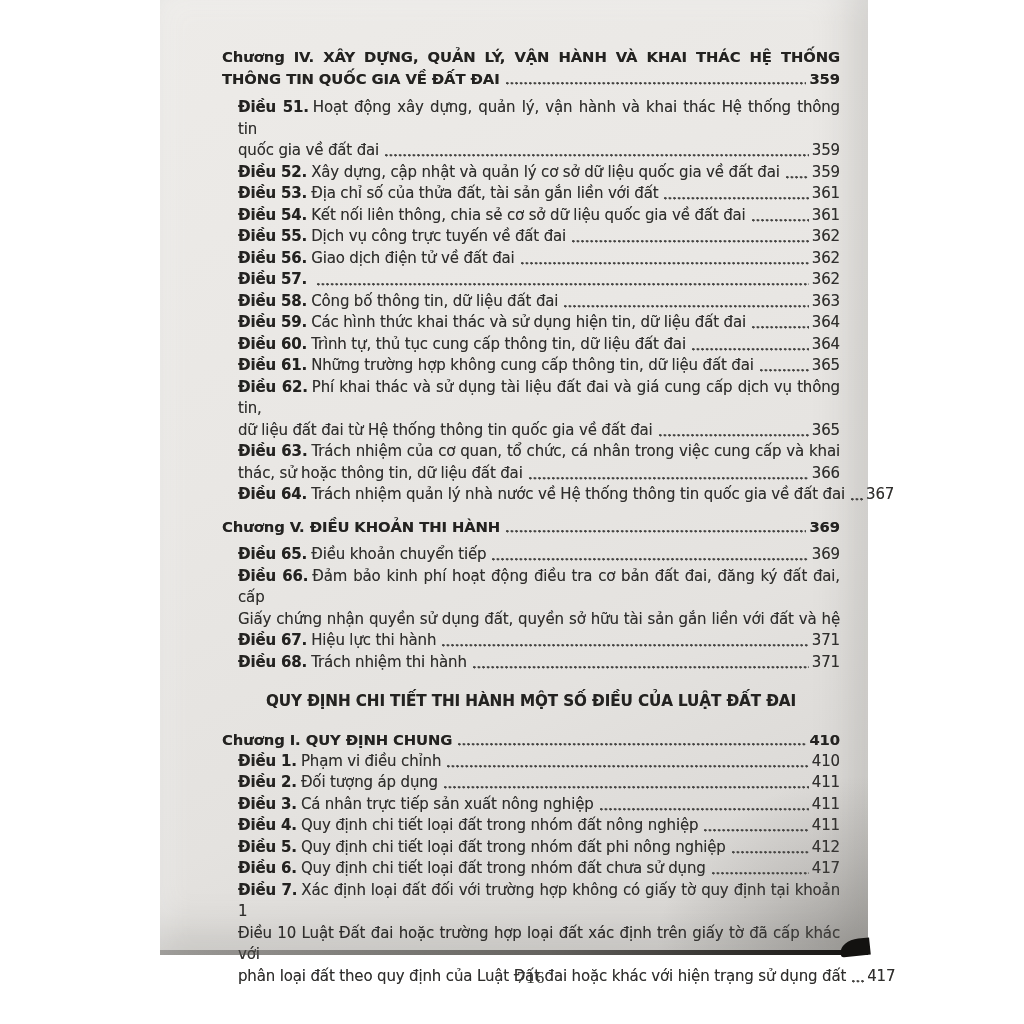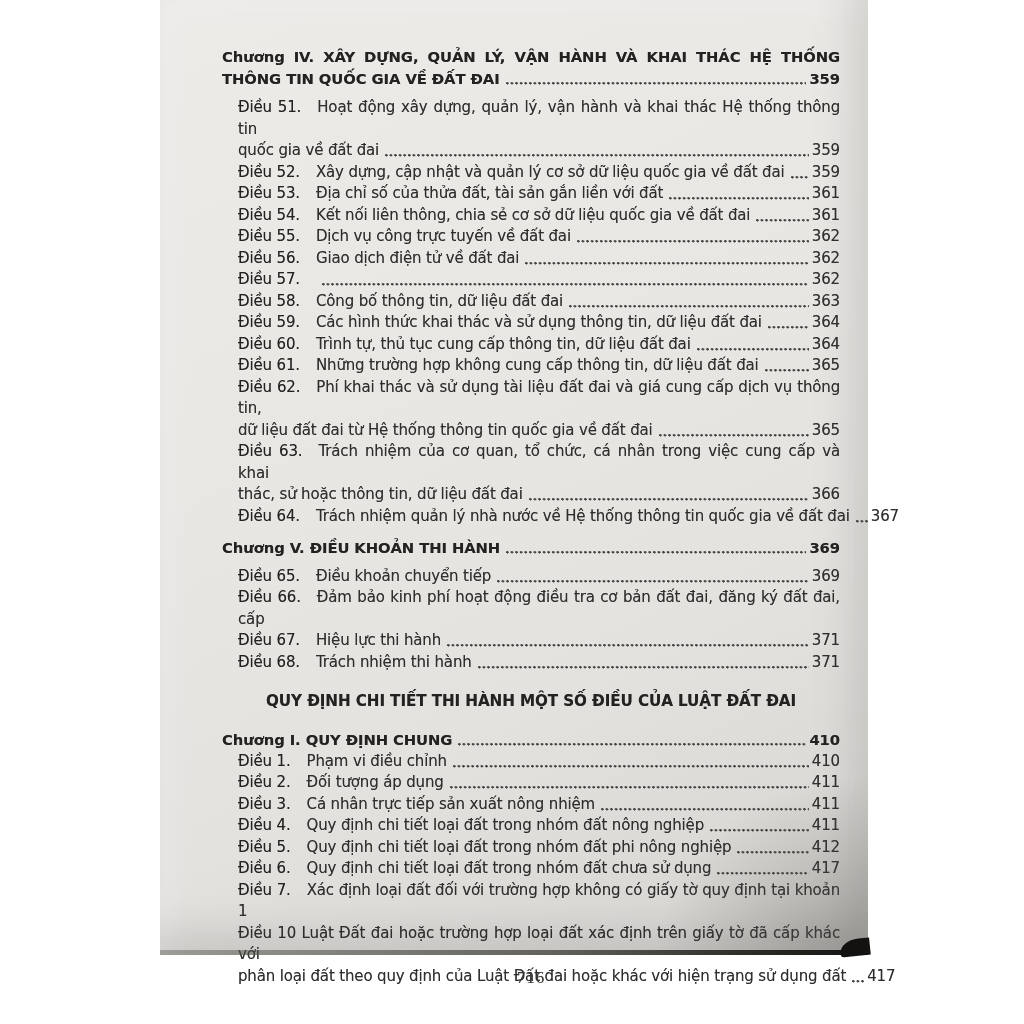--- a/index.html
+++ b/index.html
@@ -35,21 +35,21 @@
   .sec-chapter.first{margin-bottom:8px;}
   .sec-chapter.gap{margin-top:10px; margin-bottom:7px;}
   .sec-title{
     margin:17px 0 17px 0; text-align:center; font-weight:bold; color:#232220;
     font-size:15.2px; line-height:22px; letter-spacing:-0.1px;
   }
   .line{min-height:21.5px;}
   .jline{text-align:justify; text-align-last:justify;}
   .fline{display:flex; align-items:flex-end;}
   .fline .txt,.fline .lbl{white-space:nowrap;}
-  .lbl{font-weight:normal; color:#232220; margin-right:16px;}
+  .lbl{font-weight:bold; color:#232220; margin-right:4px;}
   .leader{
     flex:1 1 auto; height:3px; min-width:12px; margin:0 3px 4.5px 6px;
     background-image:radial-gradient(circle at 1.3px 1.3px, #454442 1.05px, rgba(0,0,0,0) 1.45px);
     background-size:4.6px 3px; background-repeat:repeat-x;
   }
   .pnum{white-space:nowrap;}
   .pnum.bold{font-weight:bold; color:#232220;}
 
   .footer{
     position:absolute; left:62px; right:28px; top:968px; text-align:center;
@@ -129,21 +129,21 @@
         <div class="line fline">
           <span class="lbl">Điều 58.</span>
           <span class="txt">Công bố thông tin, dữ liệu đất đai</span>
           <span class="leader"></span>
           <span class="pnum">363</span>
         </div>
       </div>
       <div class="sec-entry">
         <div class="line fline">
           <span class="lbl">Điều 59.</span>
-          <span class="txt">Các hình thức khai thác và sử dụng thông tin, dữ liệu đất đai</span>
+          <span class="txt">Các hình thức khai thác và sử dụng hiện tin, dữ liệu đất đai</span>
           <span class="leader"></span>
           <span class="pnum">364</span>
         </div>
       </div>
       <div class="sec-entry">
         <div class="line fline">
           <span class="lbl">Điều 60.</span>
           <span class="txt">Trình tự, thủ tục cung cấp thông tin, dữ liệu đất đai</span>
           <span class="leader"></span>
           <span class="pnum">364</span>
@@ -191,20 +191,21 @@
       <div class="sec-entry">
         <div class="line fline">
           <span class="lbl">Điều 65.</span>
           <span class="txt">Điều khoản chuyển tiếp</span>
           <span class="leader"></span>
           <span class="pnum">369</span>
         </div>
       </div>
       <div class="sec-entry">
         <div class="line jline"><span class="lbl">Điều 66.</span><span class="txt">Đảm bảo kinh phí hoạt động điều tra cơ bản đất đai, đăng ký đất đai, cấp</span></div>
+        <div class="line jline"><span class="txt">Giấy chứng nhận quyền sử dụng đất, quyền sở hữu tài sản gắn liền với đất và hệ</span></div>
       </div>
       <div class="sec-entry">
         <div class="line fline">
           <span class="lbl">Điều 67.</span>
           <span class="txt">Hiệu lực thi hành</span>
           <span class="leader"></span>
           <span class="pnum">371</span>
         </div>
       </div>
       <div class="sec-entry">
@@ -237,21 +238,21 @@
         <div class="line fline">
           <span class="lbl">Điều 2.</span>
           <span class="txt">Đối tượng áp dụng</span>
           <span class="leader"></span>
           <span class="pnum">411</span>
         </div>
       </div>
       <div class="sec-entry">
         <div class="line fline">
           <span class="lbl">Điều 3.</span>
-          <span class="txt">Cá nhân trực tiếp sản xuất nông nhiệm</span>
+          <span class="txt">Cá nhân trực tiếp sản xuất nông nghiệp</span>
           <span class="leader"></span>
           <span class="pnum">411</span>
         </div>
       </div>
       <div class="sec-entry">
         <div class="line fline">
           <span class="lbl">Điều 4.</span>
           <span class="txt">Quy định chi tiết loại đất trong nhóm đất nông nghiệp</span>
           <span class="leader"></span>
           <span class="pnum">411</span>

